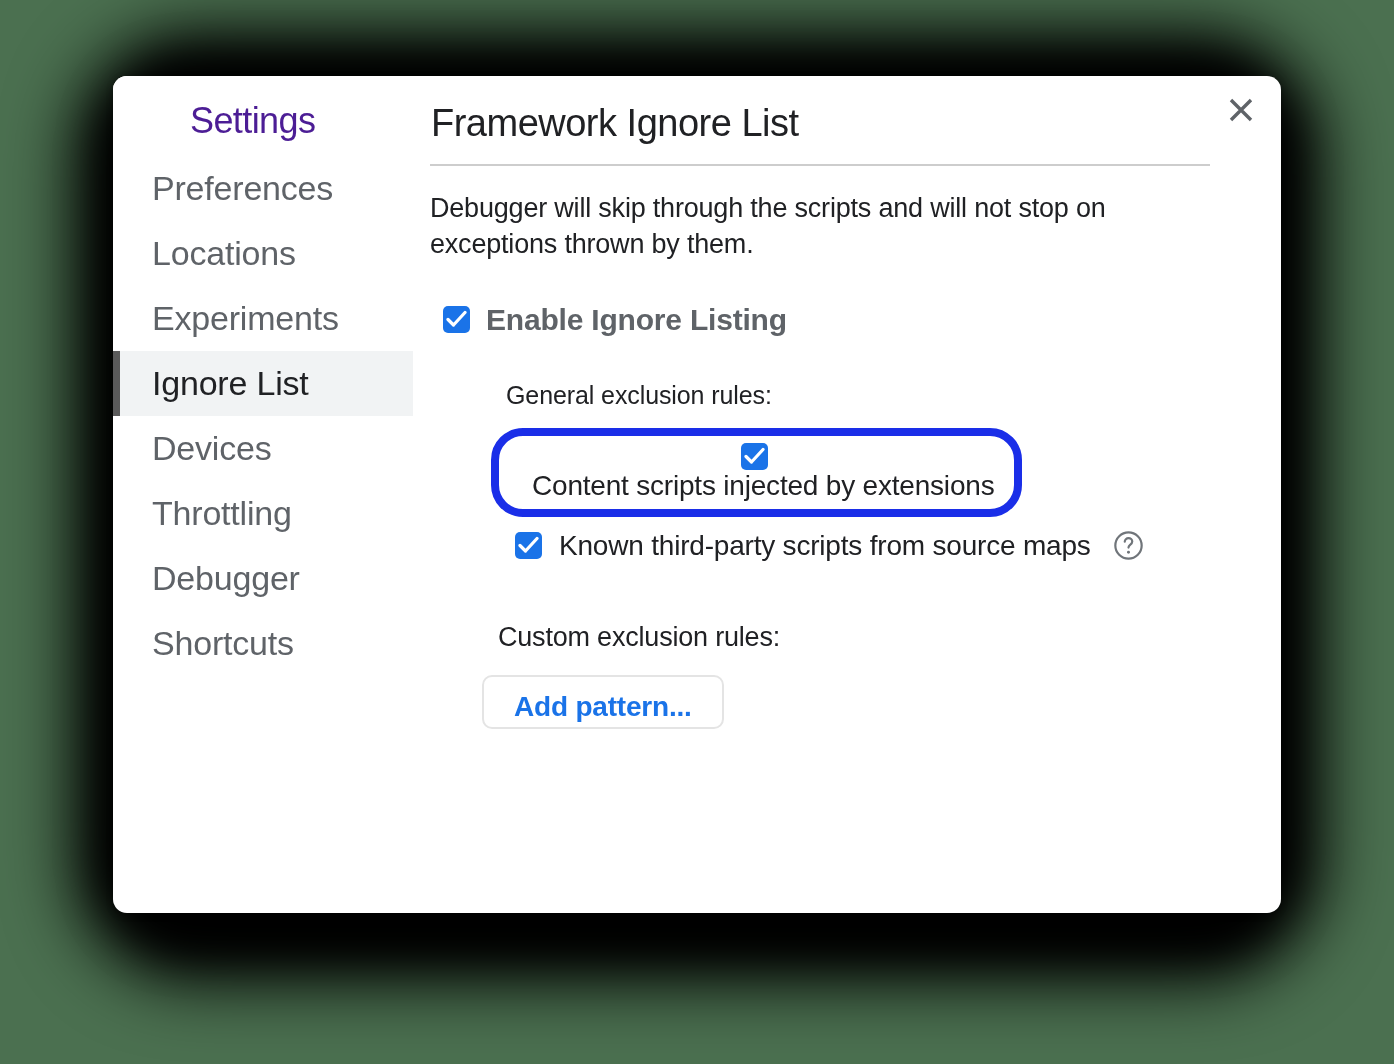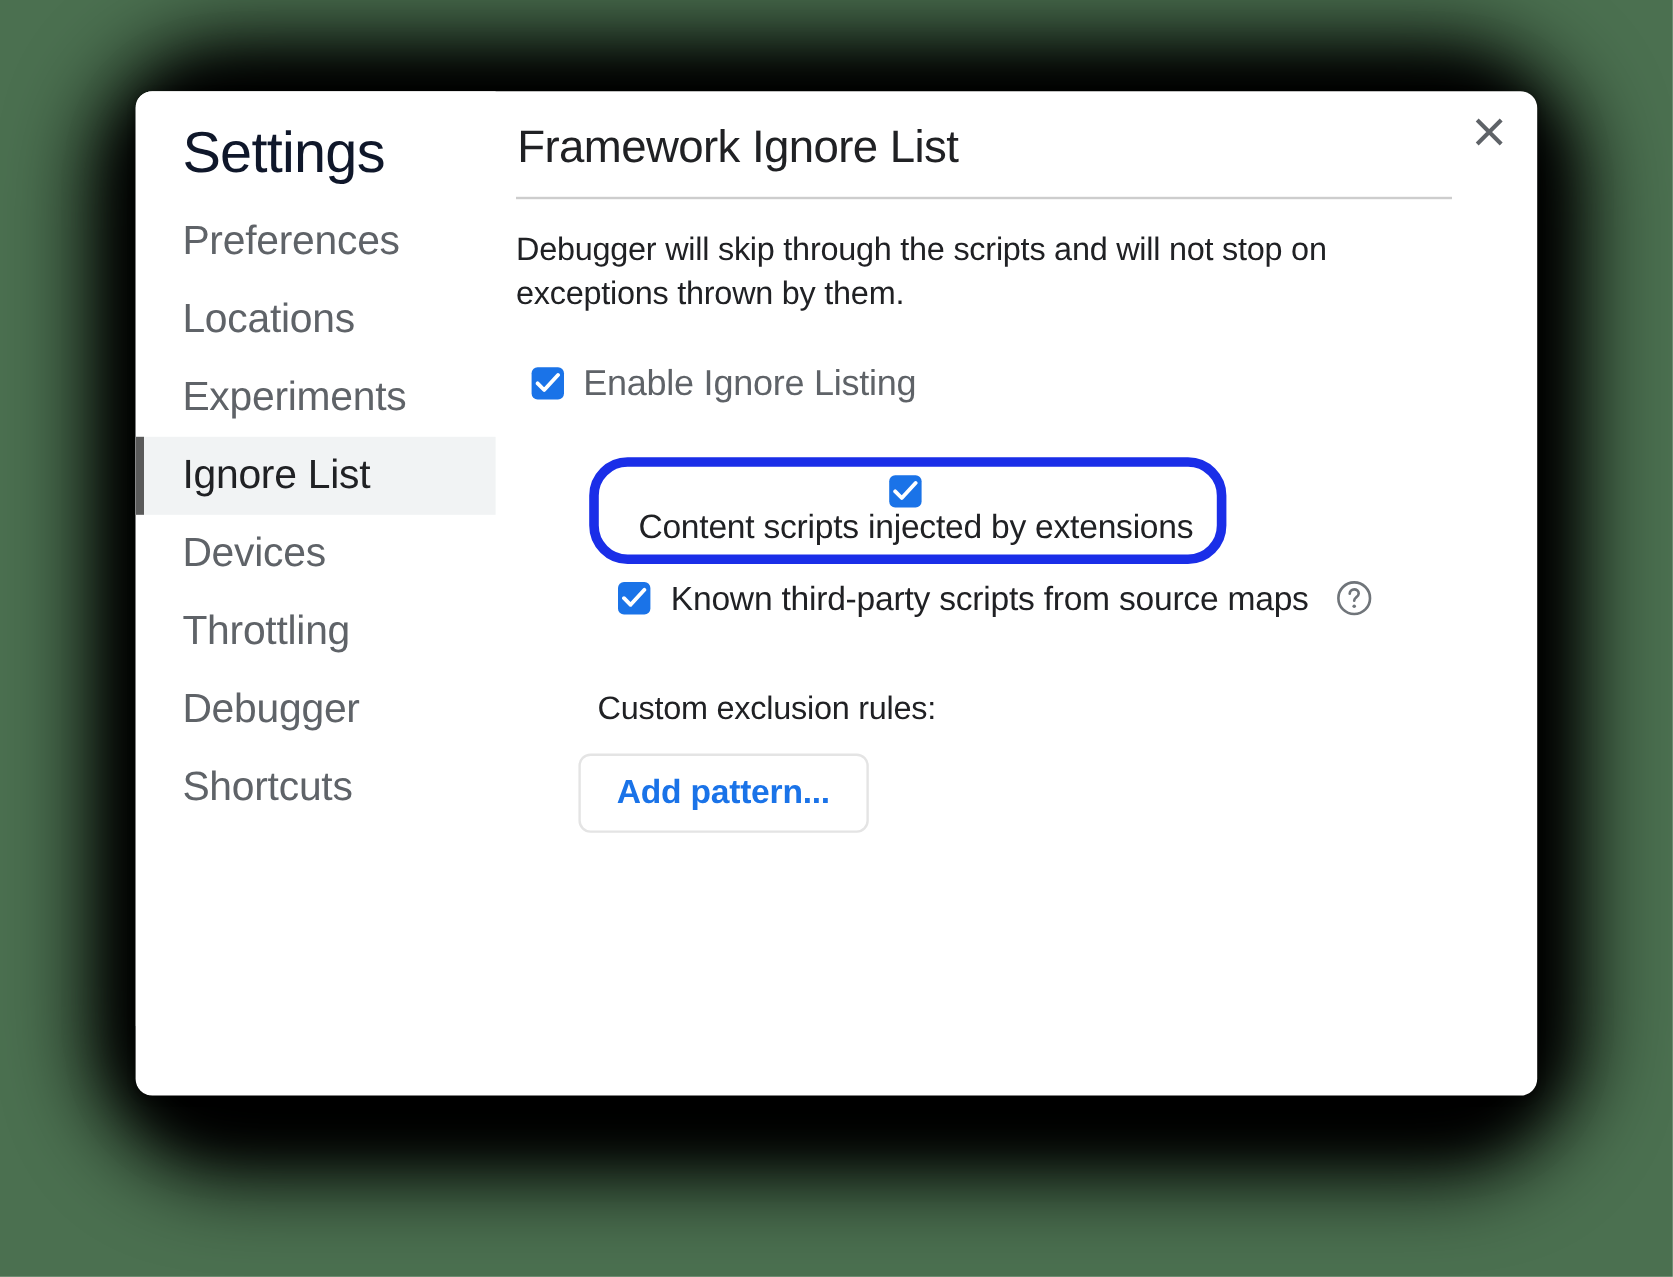--- a/index.html
+++ b/index.html
@@ -96,25 +96,26 @@
   }
 
   
   .sidebar {
     width: 300px;
     flex: none;
     padding-top: 24px;
     background: #ffffff;
   }
   .settings-heading {
-    font-size: 48px;
+    font-size: 36px;
     font-weight: 400;
-    color: #0f172a;
+    color: #4c1d95;
     padding: 0 0 14px 39px;
     letter-spacing: -0.6px;
+    margin-left: 38px;
   }
   .nav-list { list-style: none; }
   .nav-item {
     position: relative;
     height: 65px;
     display: flex;
     align-items: center;
     padding-left: 39px;
     font-size: 34px;
     color: #5f6368;
@@ -199,21 +200,21 @@
     left: 3px;
     top: 4px;
   }
   .cb-label {
     font-size: 28px;
     letter-spacing: -0.2px;
     white-space: nowrap;
   }
 
   .row-enable { margin-bottom: 44px; padding-left: 13px; }
-  .row-enable .cb-label { color: #5f6368; margin-left: 16px; font-size: 30px; }
+  .row-enable .cb-label { color: #5f6368; margin-left: 16px; font-size: 30px; font-weight: bold; }
 
   .group-label {
     font-size: 25px;
     color: #202124;
     letter-spacing: -0.1px;
     padding-left: 76px;
     margin-bottom: 18px;
   }
 
   .rules-block { padding-left: 76px; }
@@ -258,21 +259,21 @@
     color: #202124;
     letter-spacing: -0.2px;
     padding-left: 68px;
     margin-top: 60px;
     margin-bottom: 22px;
   }
 
   .add-pattern-btn {
     margin-left: 52px;
     display: inline-block;
-    padding: 14px 30px 16px;
+    padding: 14px 30px 4px;
     font-family: "Liberation Sans", sans-serif;
     font-size: 28px;
     font-weight: bold;
     color: #1a73e8;
     background: #ffffff;
     border: 2px solid #e4e4e4;
     border-radius: 10px;
     letter-spacing: -0.2px;
     cursor: pointer;
   }
@@ -334,20 +335,21 @@
       <div class="cb-row row-enable">
         <span class="cb">
           <svg width="21" height="19" viewBox="0 0 21 19">
             <path d="M2 9.5 L7.5 15 L19 2.5" stroke="#ffffff" stroke-width="3.2" fill="none" stroke-linecap="round" stroke-linejoin="round"></path>
           </svg>
         </span>
         <span class="cb-label">Enable Ignore Listing</span>
       </div>
 
       
+      <div class="group-label">General exclusion rules:</div>
 
       <div class="rules-block">
 
         
         <div class="annotated-wrap">
           <div class="cb-row">
             <span class="cb">
               <svg width="21" height="19" viewBox="0 0 21 19">
                 <path d="M2 9.5 L7.5 15 L19 2.5" stroke="#ffffff" stroke-width="3.2" fill="none" stroke-linecap="round" stroke-linejoin="round"></path>
               </svg>

